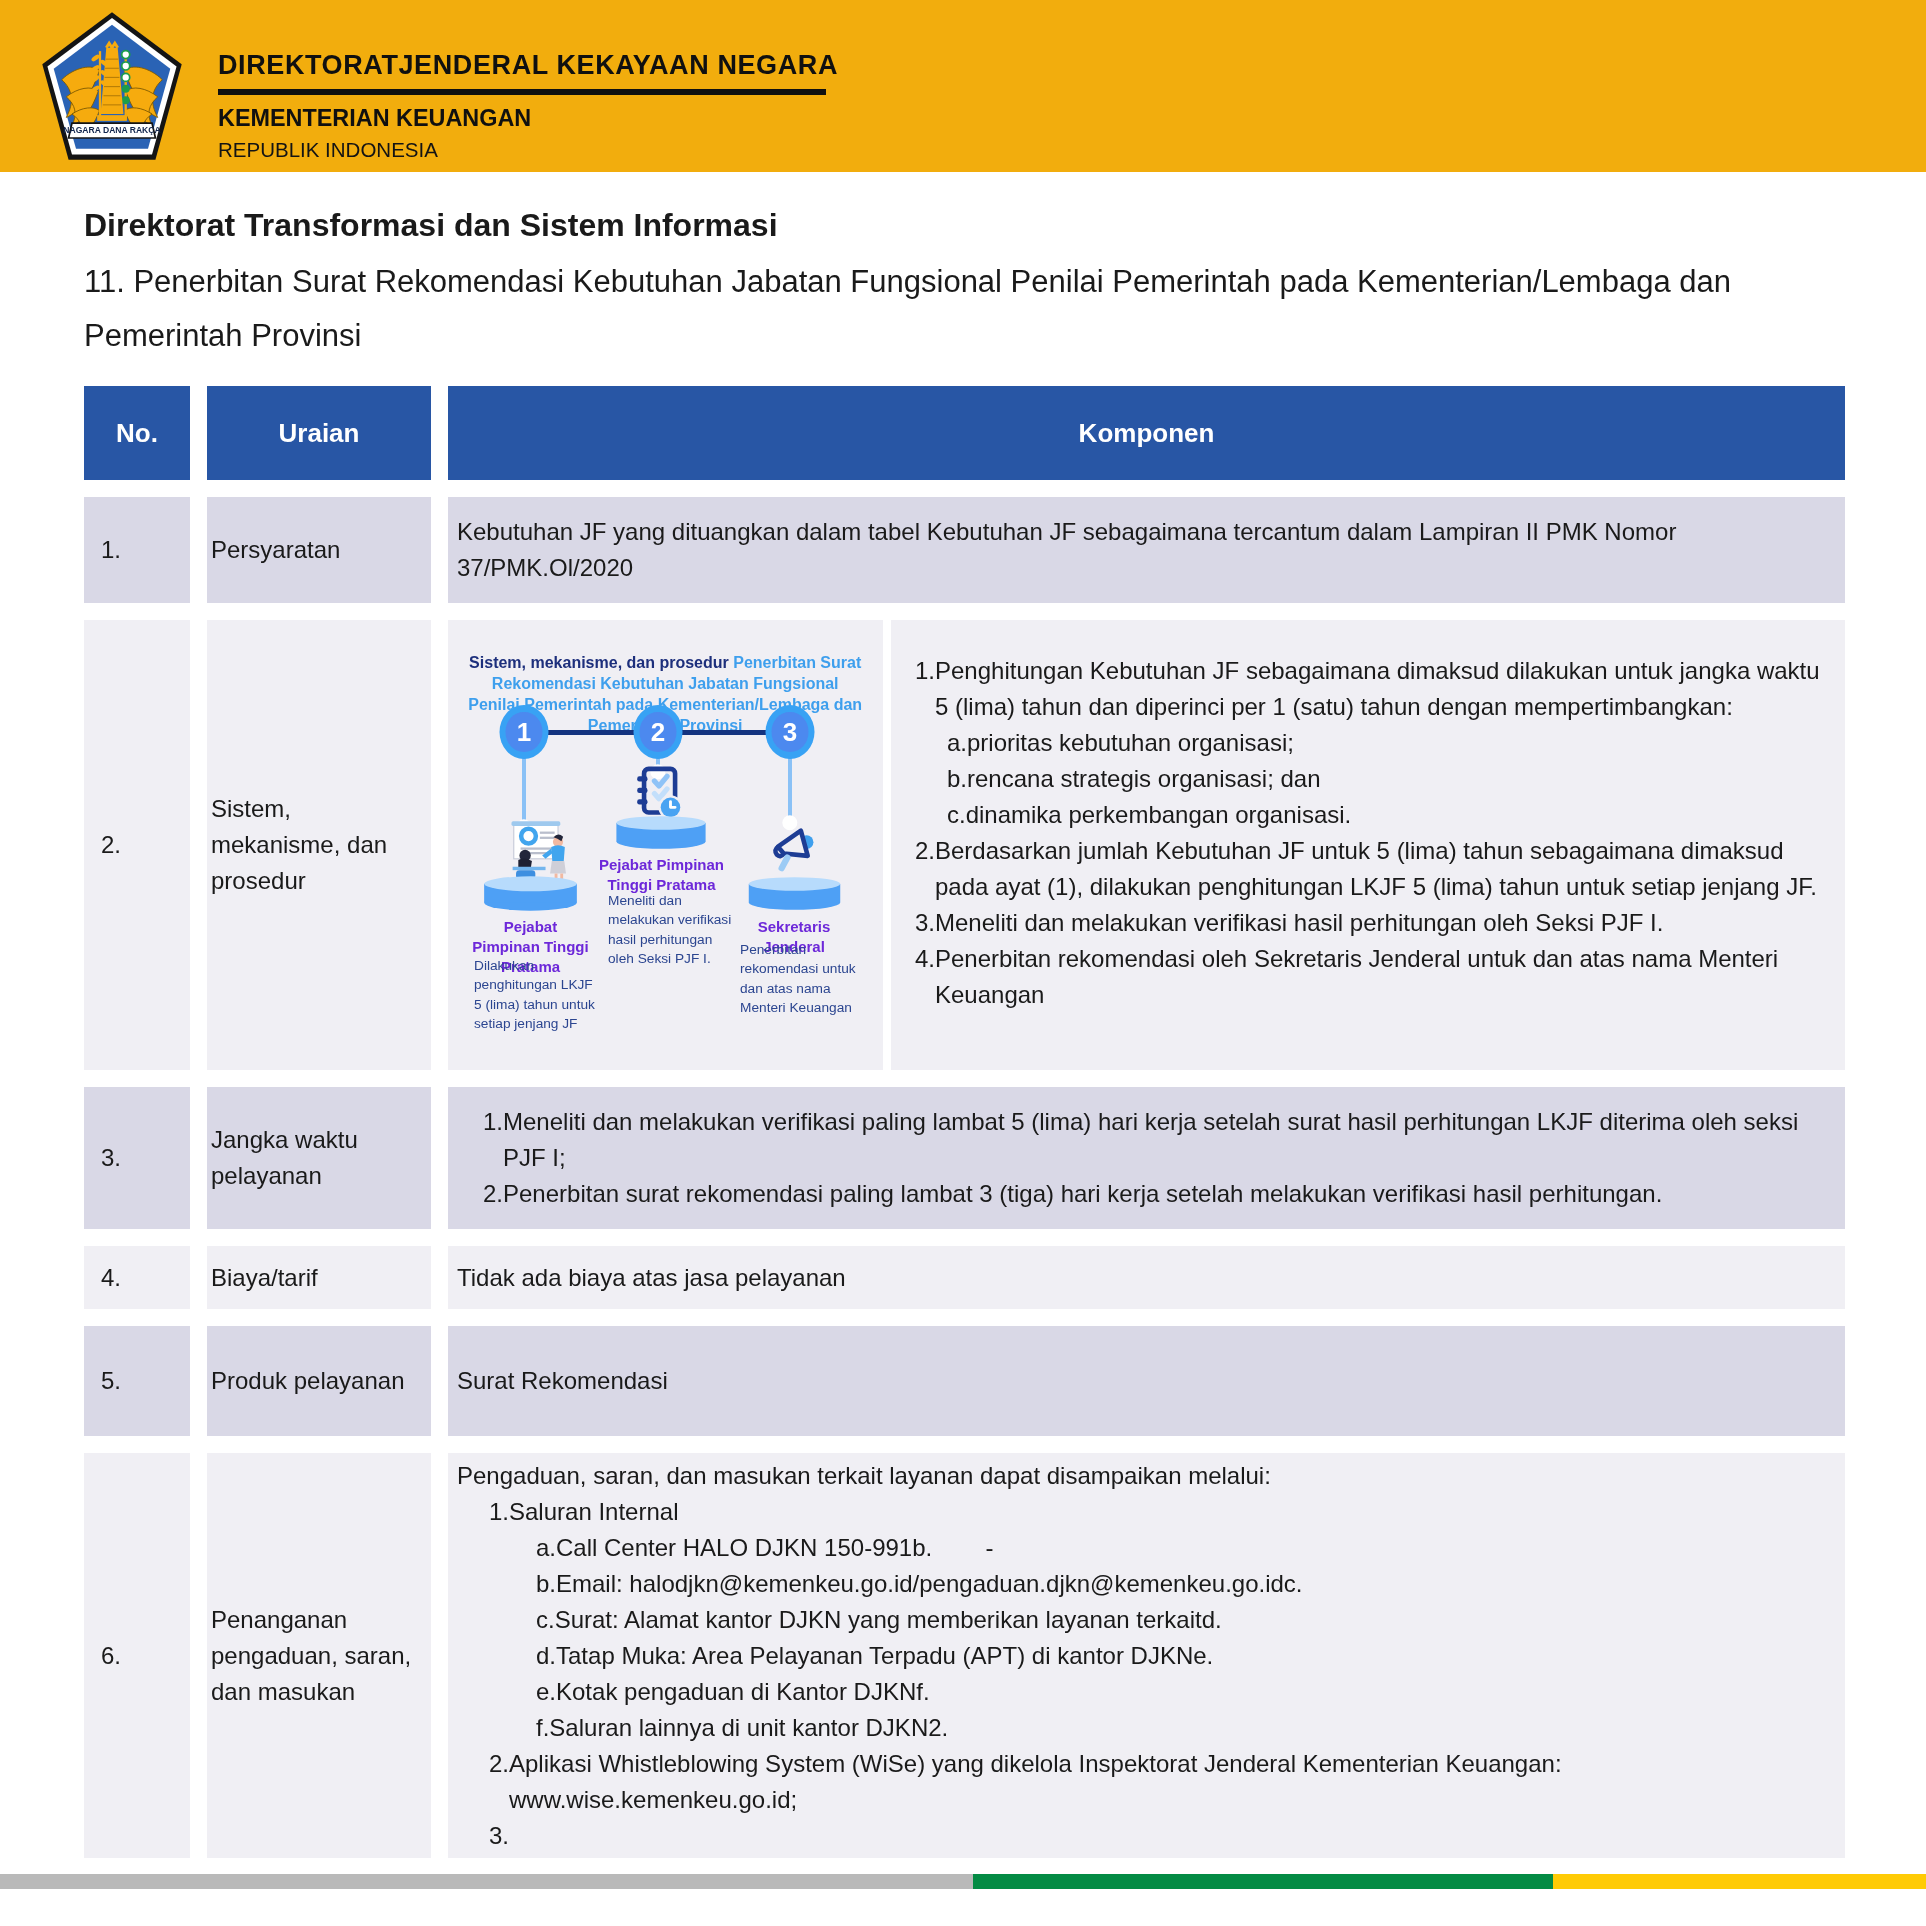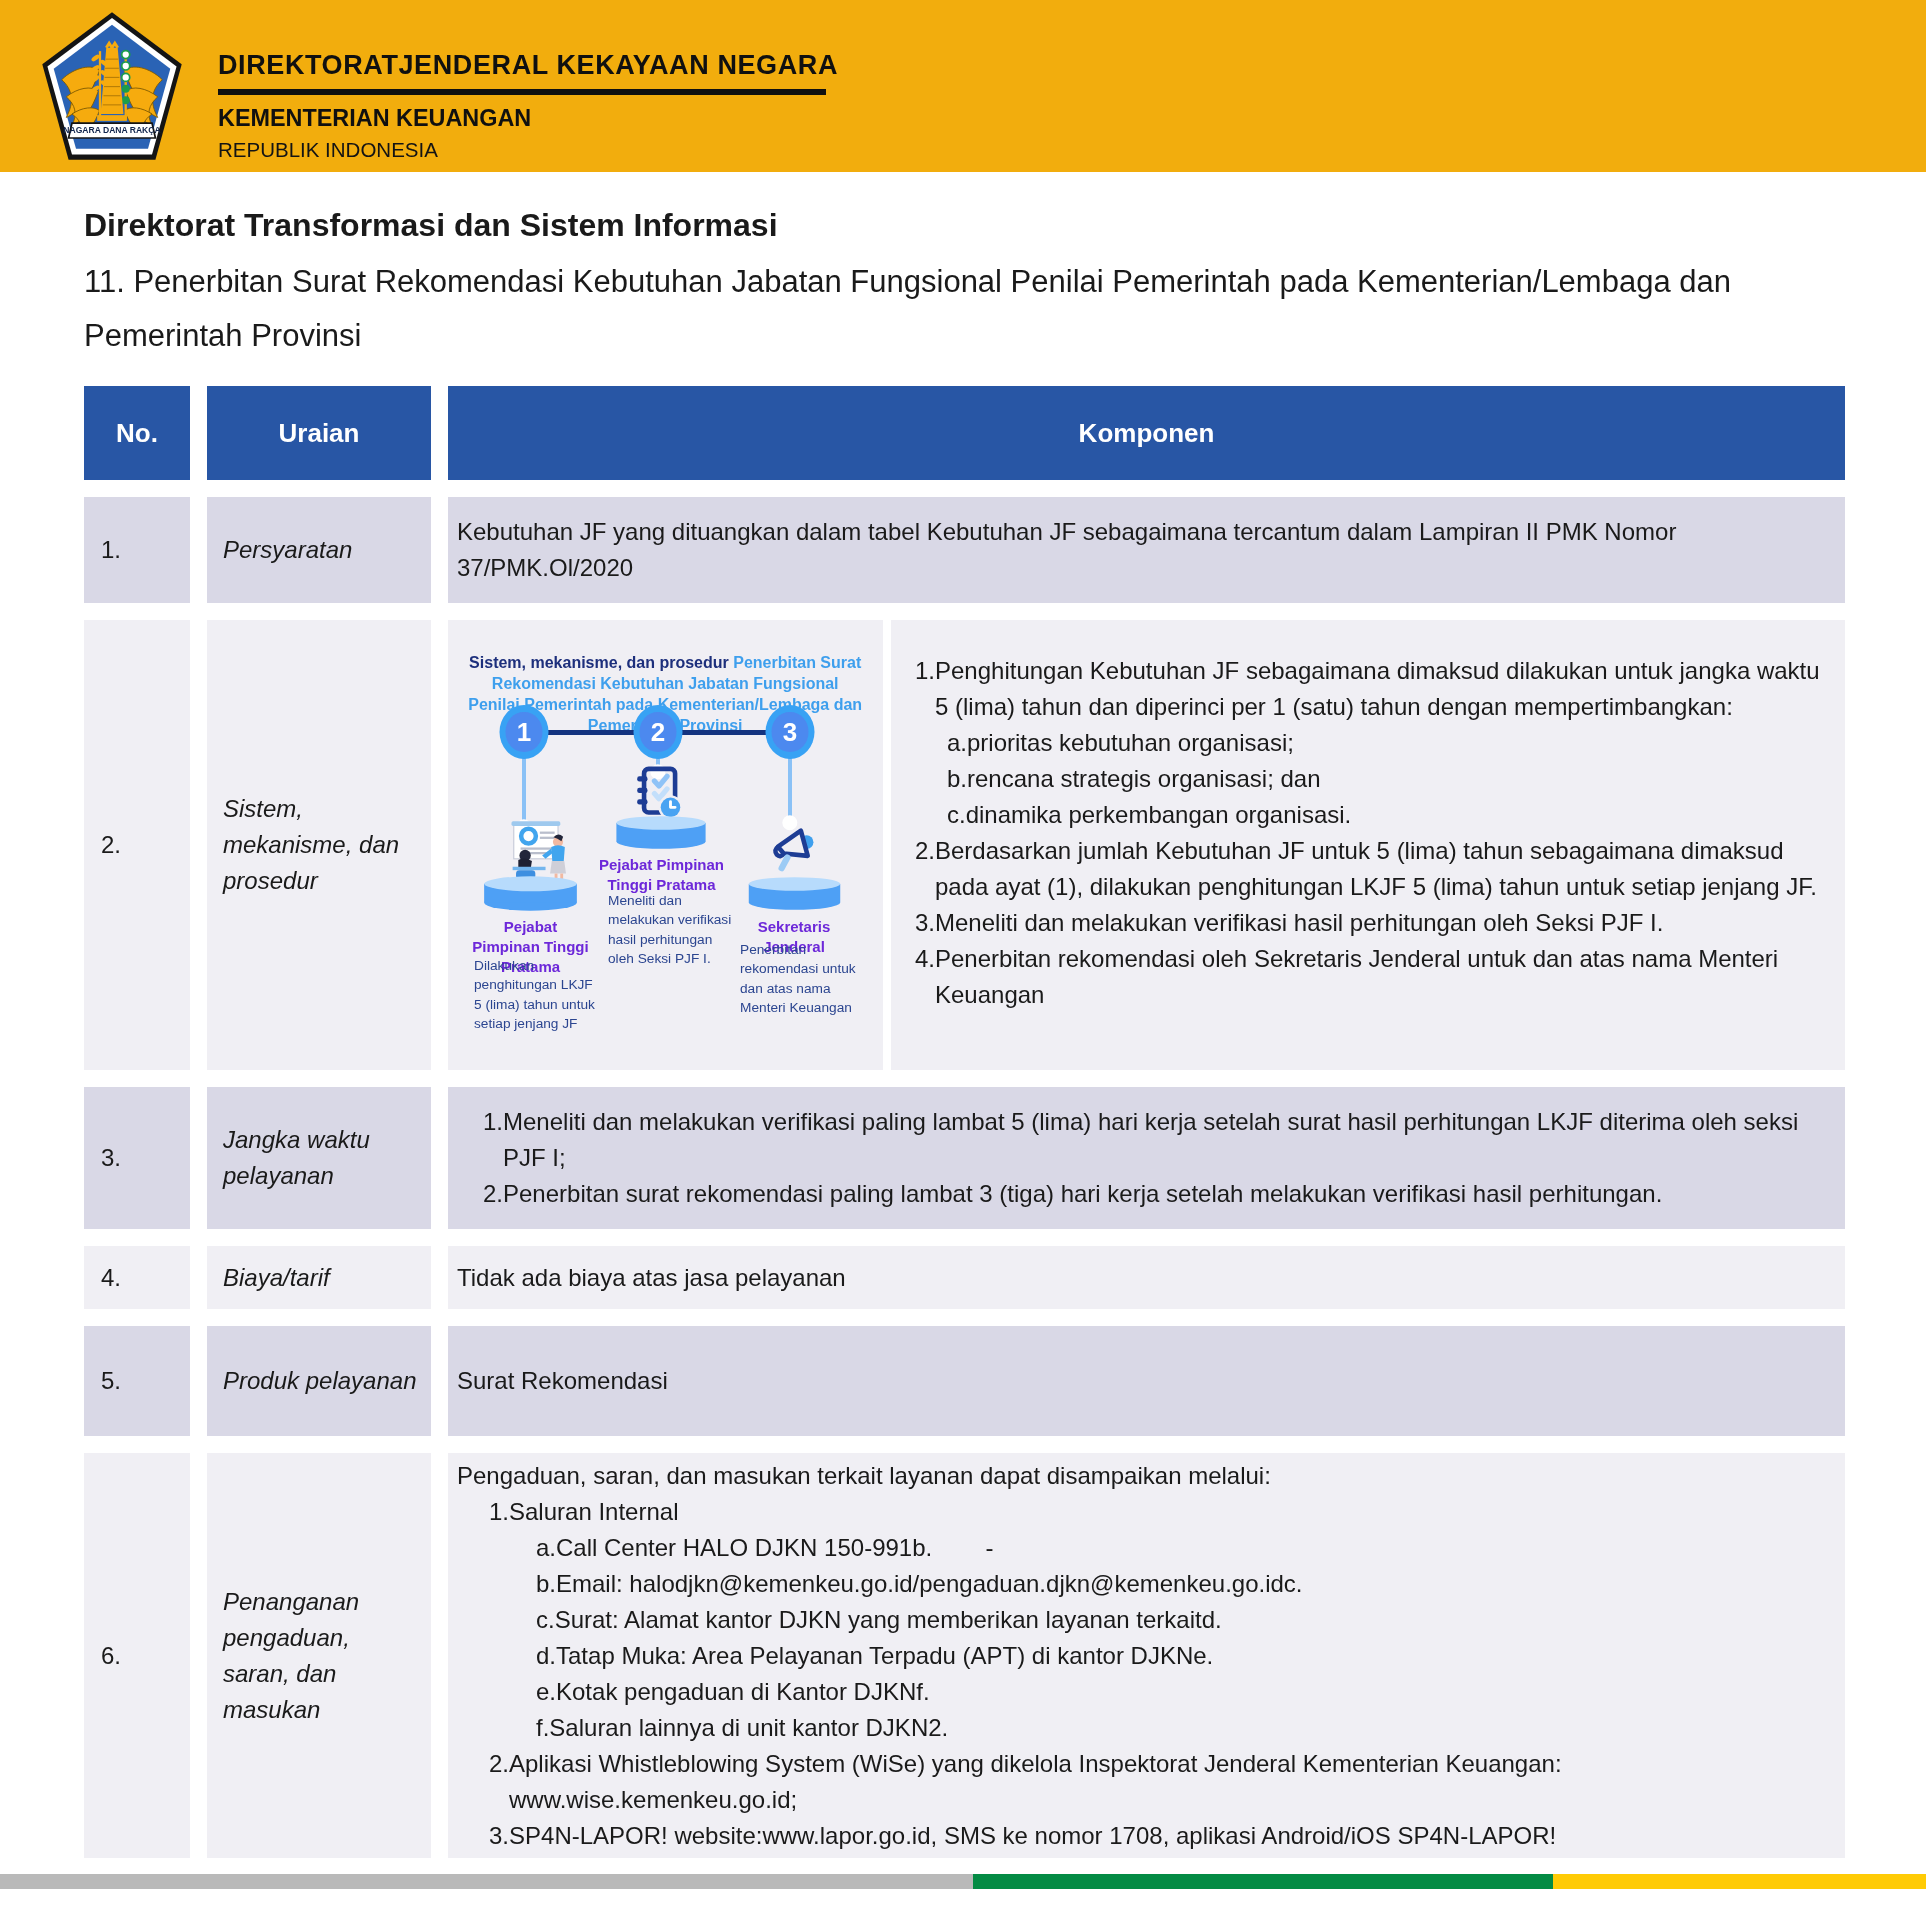--- a/index.html
+++ b/index.html
@@ -25,21 +25,21 @@
     position:absolute;left:84px;top:386px;width:1761px;
     display:grid;grid-template-columns:106px 224px 1fr;
     grid-template-rows:94px 106px 450px 142px 63px 110px 405px;
     column-gap:7.4px;row-gap:7.4px;gap:17px;
   }
   .cell{display:flex;align-items:center;font-size:24px;line-height:36px;}
   .hd{background:#2856A5;color:#fff;font-weight:bold;font-size:26px;justify-content:center;}
   .bg-d{background:#D9D8E6;}
   .bg-l{background:#F0EFF4;}
   .no-cell{padding-left:17px;}
-  .komp-cell{padding-left:16px;padding-right:11.4px;font-style:italic;}
+  .komp-cell{padding-left:4px;padding-right:11.4px;}
   .ur-cell{padding-left:9px;padding-right:11.4px;}
   .ur-block{width:100%;}
   
   .li{display:flex;align-items:flex-start;}
   .li .n{flex:none;}
   .sublist{margin-left:32px;}
   .sublist2{margin-left:47px;}
   .pre{white-space:pre-wrap;}
   
   .r2wrap{align-items:stretch;padding:0;background:transparent;display:flex;gap:8px;}
@@ -355,21 +355,20 @@
               <span class="n">f.</span>
               <span class="t">Saluran lainnya di unit kantor DJKN2.</span>
             </div>
         </div>
         <div class="li">
             <span class="n">2.</span>
             <span class="t">Aplikasi Whistleblowing System (WiSe) yang dikelola Inspektorat Jenderal Kementerian Keuangan: www.wise.kemenkeu.go.id;</span>
           </div>
         <div class="li">
             <span class="n">3.</span>
-            <span class="t">SP4N-LAPOR! website:www.lapor.go.id, SMS ke nomor 1708, aplikasi Android/iOS SP4N-LAPOR!</span>
           </div>
       </div>
     </div>
   </div>
 </div>
 
 <footer class="stripes">
   <span class="s-gray"></span>
   <span class="s-green"></span>
   <span class="s-yellow"></span>

